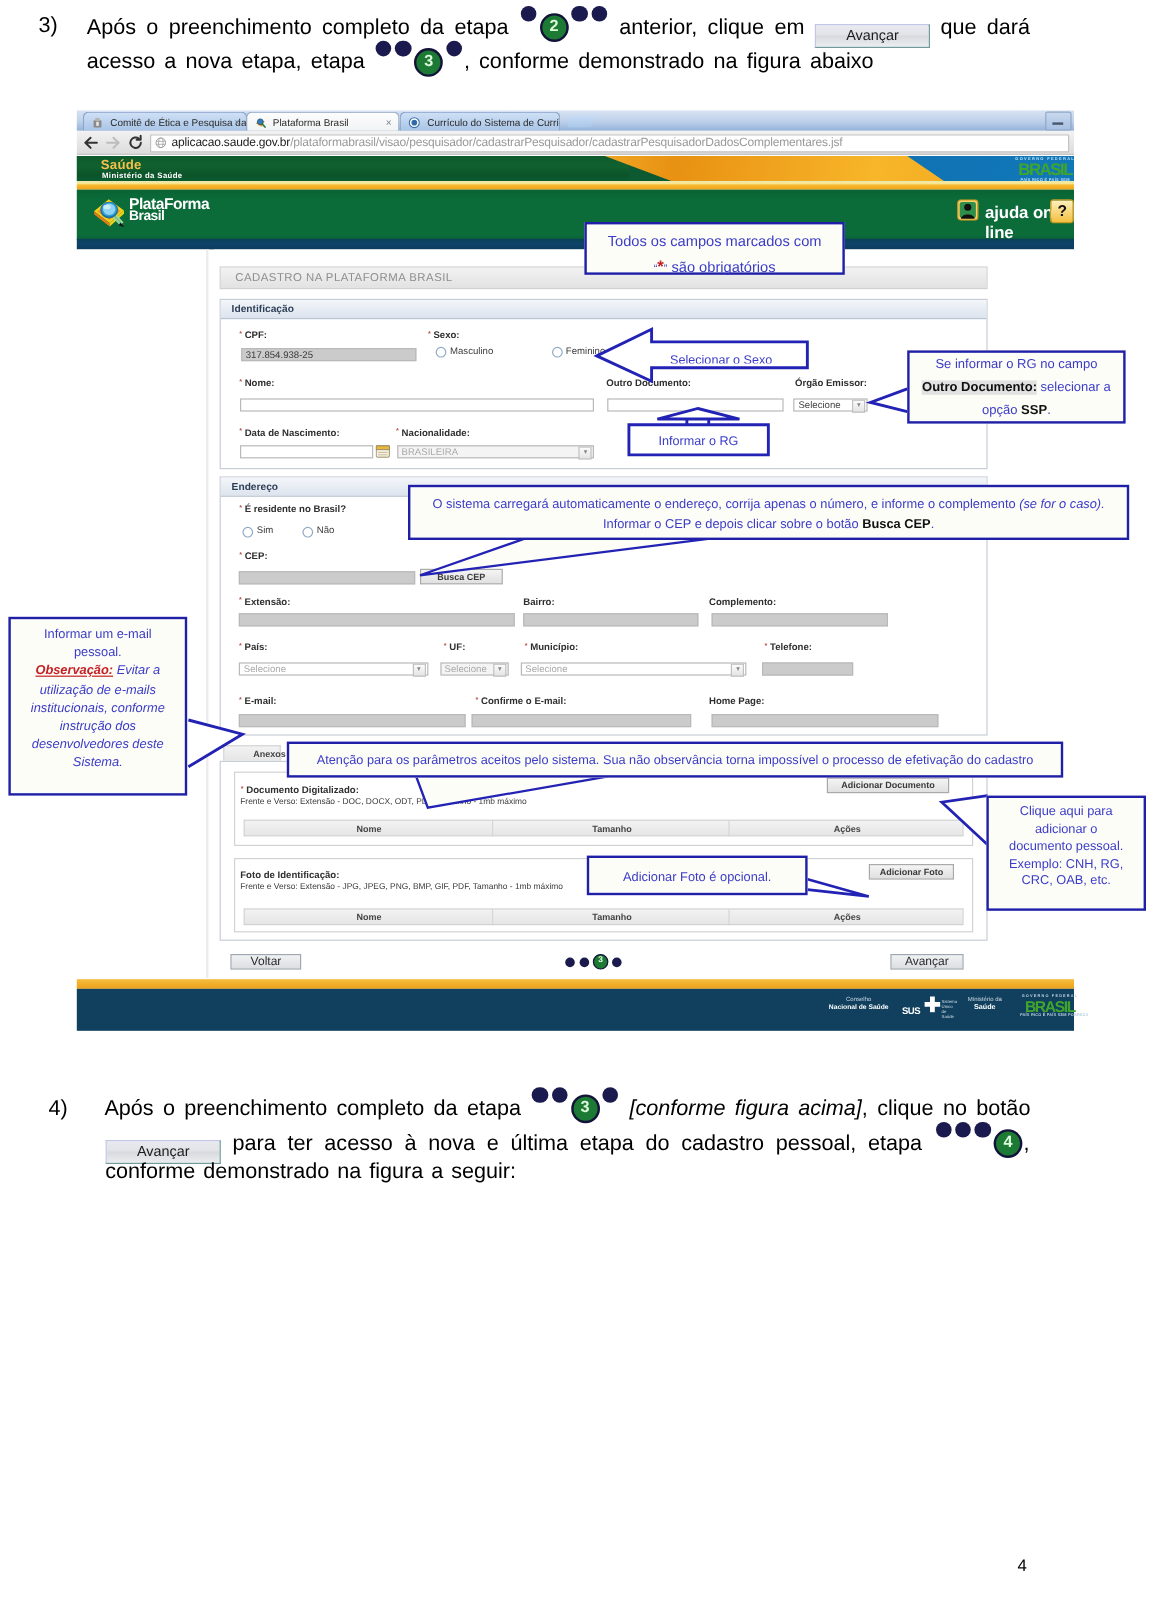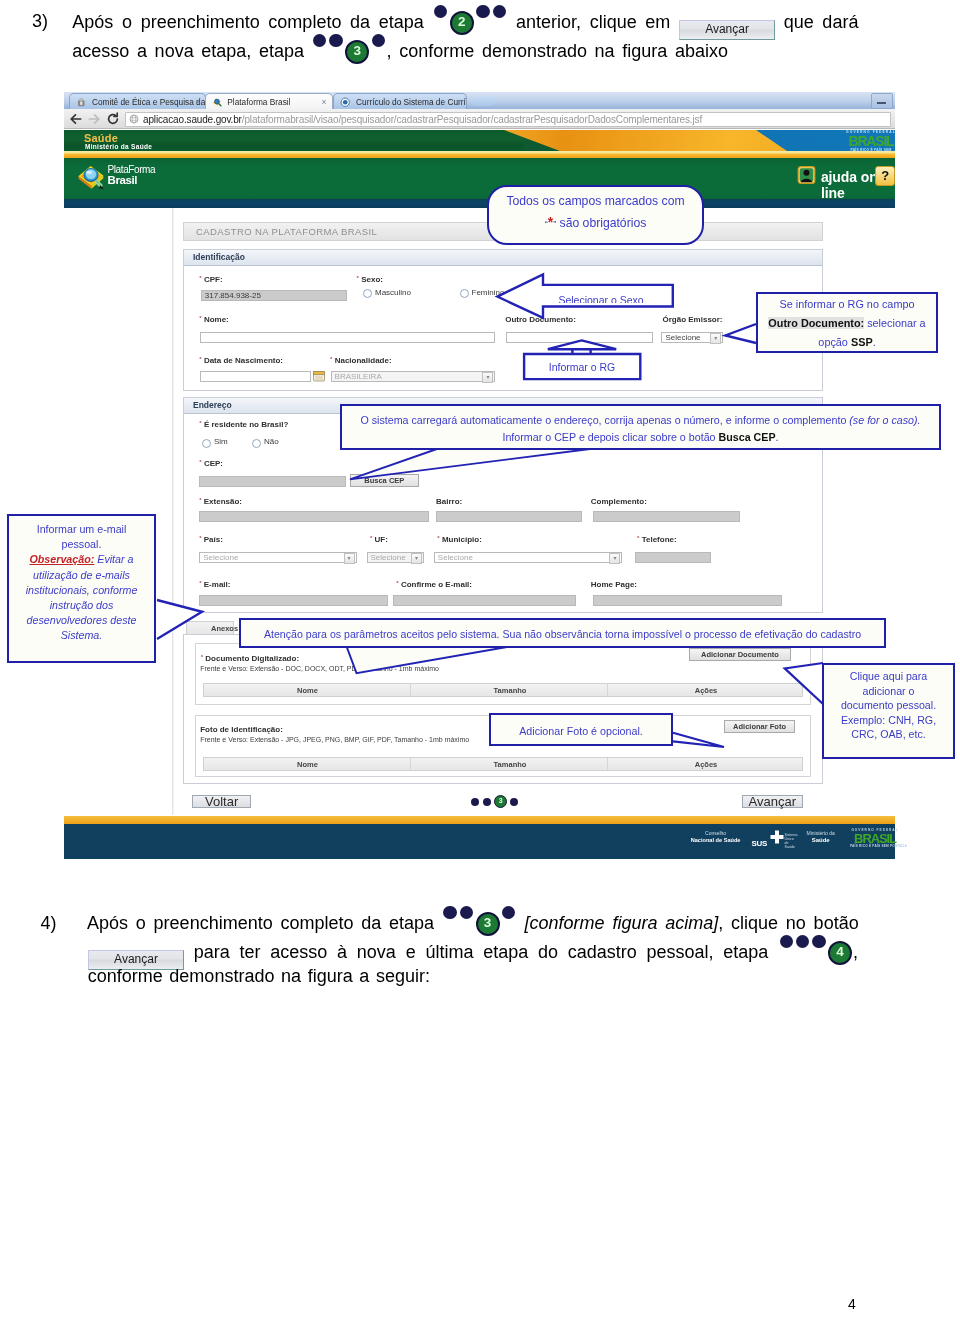--- a/index.html
+++ b/index.html
@@ -101,21 +101,21 @@
   .gbtn{position:absolute;box-sizing:border-box;height:13px;
       background:linear-gradient(to bottom,#f4f4f4,#e0e0e0);border:1px solid #a9a9a9;
       font-size:7.5px;font-weight:bold;color:#3a3a3a;text-align:center;line-height:11px;}
   .tabhdr{position:absolute;box-sizing:border-box;height:15px;
       background:linear-gradient(to bottom,#f2f2f2,#e6e6e6);border:1px solid #d0d0d0;
       font-size:7.5px;font-weight:bold;color:#444;line-height:13px;}
   .innerbox{position:absolute;box-sizing:border-box;border:1px solid #d3d3d3;background:#fff;}
   .small{position:absolute;font-size:7px;color:#3b3b3b;white-space:nowrap;}
   .navbtn{position:absolute;box-sizing:border-box;height:13px;width:59px;
       background:linear-gradient(to bottom,#f0f1f3,#dcdee2);border:1px solid #9fa8b0;
-      font-size:13px;color:#2b2b2b;text-align:center;line-height:11px;}
+      font-size:10px;color:#2b2b2b;text-align:center;line-height:11px;}
   .sdot{position:absolute;width:8px;height:8px;border-radius:50%;background:#1a1a4e;}
   .sbadge{position:absolute;width:13px;height:13px;border-radius:50%;background:#1c7a34;
       border:1.5px solid #13133a;box-sizing:border-box;color:#e6ffe6;font-size:7px;
       font-weight:bold;text-align:center;line-height:10px;}
 </style>
 </head>
 <body>
 
 <div class="page">
 
@@ -212,21 +212,21 @@
         <path d="M20.5 33 L37 18.5 L37 22.3 L20.5 36.8 Z" fill="#e8d31a"></path>
         <ellipse cx="20" cy="18" rx="10.3" ry="9.6" fill="#1f6f9c"></ellipse>
         <ellipse cx="20" cy="17.3" rx="8.8" ry="8.1" fill="#2e9fd6"></ellipse>
         <ellipse cx="20" cy="17" rx="7.1" ry="6.6" fill="#8fd3f2"></ellipse>
         <ellipse cx="17.4" cy="14.5" rx="4.3" ry="2.5" fill="#d8f1fc" opacity=".85"></ellipse>
         <path d="M26.5 25.5 L34.5 34" stroke="#9ed9a4" stroke-width="5.4" stroke-linecap="butt"></path>
         <path d="M26.5 25.5 L34.5 34" stroke="#4fa35d" stroke-width="1.6" stroke-linecap="butt" opacity=".5"></path>
         <path d="M32.8 32.2 L37.5 37.5 L30.8 35.8 Z" fill="#141414"></path>
       </svg>
       <div style="position:absolute;left:43.5px;top:6px;">
-        <div style="font-size:10px;color:#fff;font-weight:normal;line-height:11.5px;letter-spacing:-.4px;">PlataForma</div>
+        <div style="font-size:13px;color:#fff;font-weight:bold;line-height:11.5px;letter-spacing:-.4px;">PlataForma</div>
         <div style="font-size:11.5px;color:#fff;font-weight:bold;line-height:11.5px;letter-spacing:-.4px;">Brasil</div>
       </div>
       <div style="position:absolute;left:756.9px;top:11.5px;font-size:14px;color:#fff;font-weight:bold;letter-spacing:-.1px;">ajuda on-line</div>
       <svg style="position:absolute;left:732.6px;top:8.6px;width:19px;height:18px;" viewBox="0 0 20 20">
         <rect x="0.7" y="0.7" width="18.6" height="18.6" rx="3" fill="#f6d36a" stroke="#c79a22" stroke-width="1.2"></rect>
         <rect x="2.5" y="2.5" width="15" height="15" rx="2" fill="#2f8f4a"></rect>
         <circle cx="10" cy="7.4" r="3.3" fill="#111"></circle>
         <path d="M3.6 18 C4.3 12.8 15.7 12.8 16.4 18 Z" fill="#111"></path>
       </svg>
       <div style="position:absolute;left:811.3px;top:8.5px;width:18px;height:18px;border-radius:3px;background:linear-gradient(to bottom,#fdf0bd,#f3c042);border:1px solid #c79a22;color:#111;font-size:13px;font-weight:bold;text-align:center;line-height:18px;">?</div>
@@ -366,21 +366,21 @@
         <div style="font-size:6px;color:#fff;font-weight:bold;">Saúde</div>
       </div>
       <div style="position:absolute;left:786px;top:4.5px;width:50px;text-align:center;line-height:1;white-space:nowrap;">
         <div style="font-size:3.2px;color:#b9cfe0;letter-spacing:1.0px;font-weight:bold;">GOVERNO FEDERAL</div>
         <div style="font-size:13px;color:#3fa62b;font-weight:bold;letter-spacing:-1.1px;">BRASIL</div>
         <div style="font-size:3.2px;color:#b9cfe0;letter-spacing:.2px;font-weight:bold;white-space:nowrap;">PAÍS RICO É PAÍS SEM POBREZA</div>
       </div>
     </div>
   </div>
 
-  <div class="cal" style="left:487px;top:185px;width:217px;height:60px;font-size:12.2px;line-height:21.3px;padding-top:4px;border-radius:20px;">
+  <div class="cal" style="left:487px;top:185px;width:217px;height:44px;font-size:12.2px;line-height:21.3px;padding-top:4px;">
     <div>Todos os campos marcados com</div>
     <div><span style="font-size:9px;">“</span><span style="color:#c42126;font-weight:bold;font-size:14px;">*</span><span style="font-size:9px;">”</span> <span>são obrigatórios</span></div>
   </div>
 
   <svg class="annosvg" style="left:494px;top:272px;width:182px;height:50px;" viewBox="0 0 182 50">
     <path d="M3.3 24.6 L49 2.4 L49 12.9 L178.8 12.9 L178.8 34.5 L49 34.5 L49 45.8 Z" fill="#ffffff" stroke="#2222b4" stroke-width="2.4" stroke-linejoin="miter"></path>
   </svg>
   <div style="position:absolute;left:553px;top:294.5px;width:96px;height:8.2px;overflow:hidden;z-index:41;
               font-size:10.5px;color:#3b3bc8;text-align:center;line-height:11px;">
     <span>Selecionar o Sexo</span>

